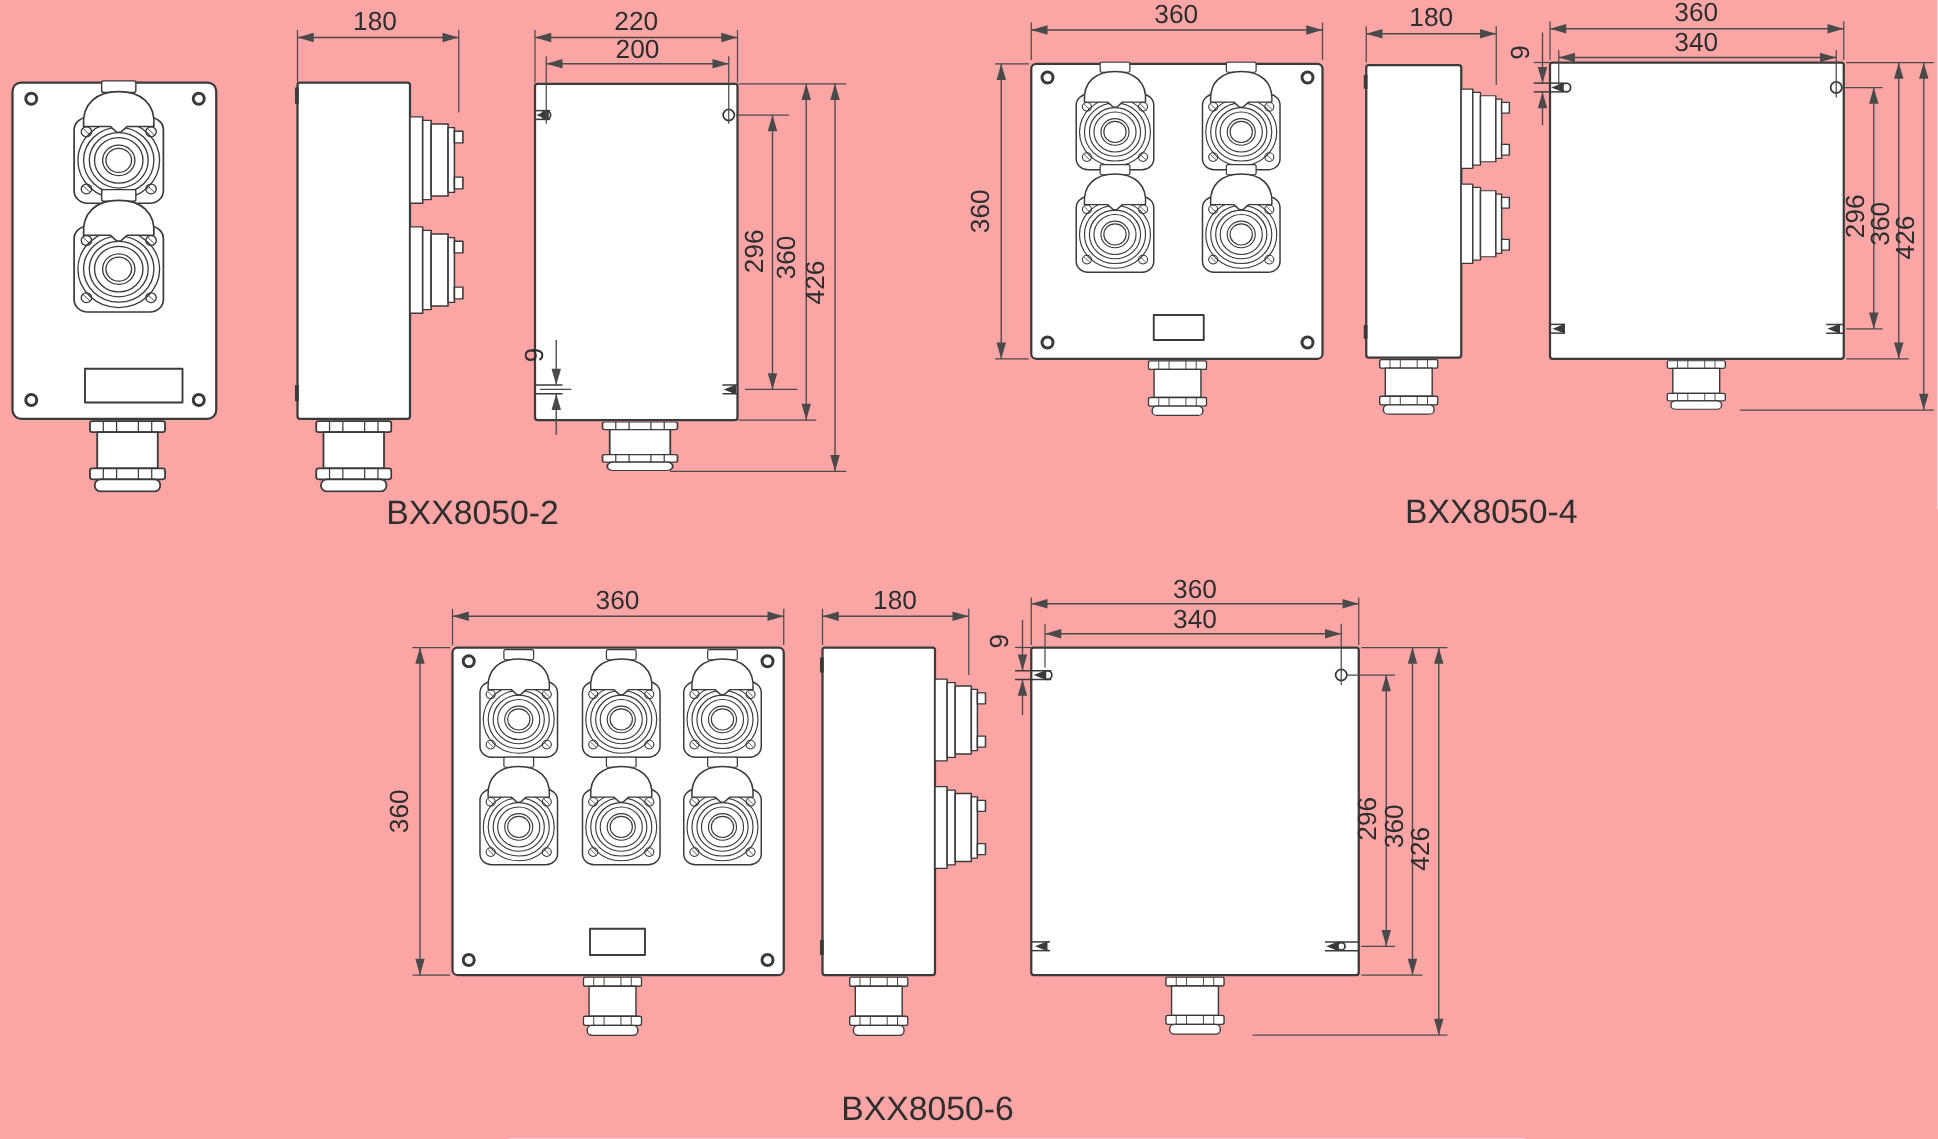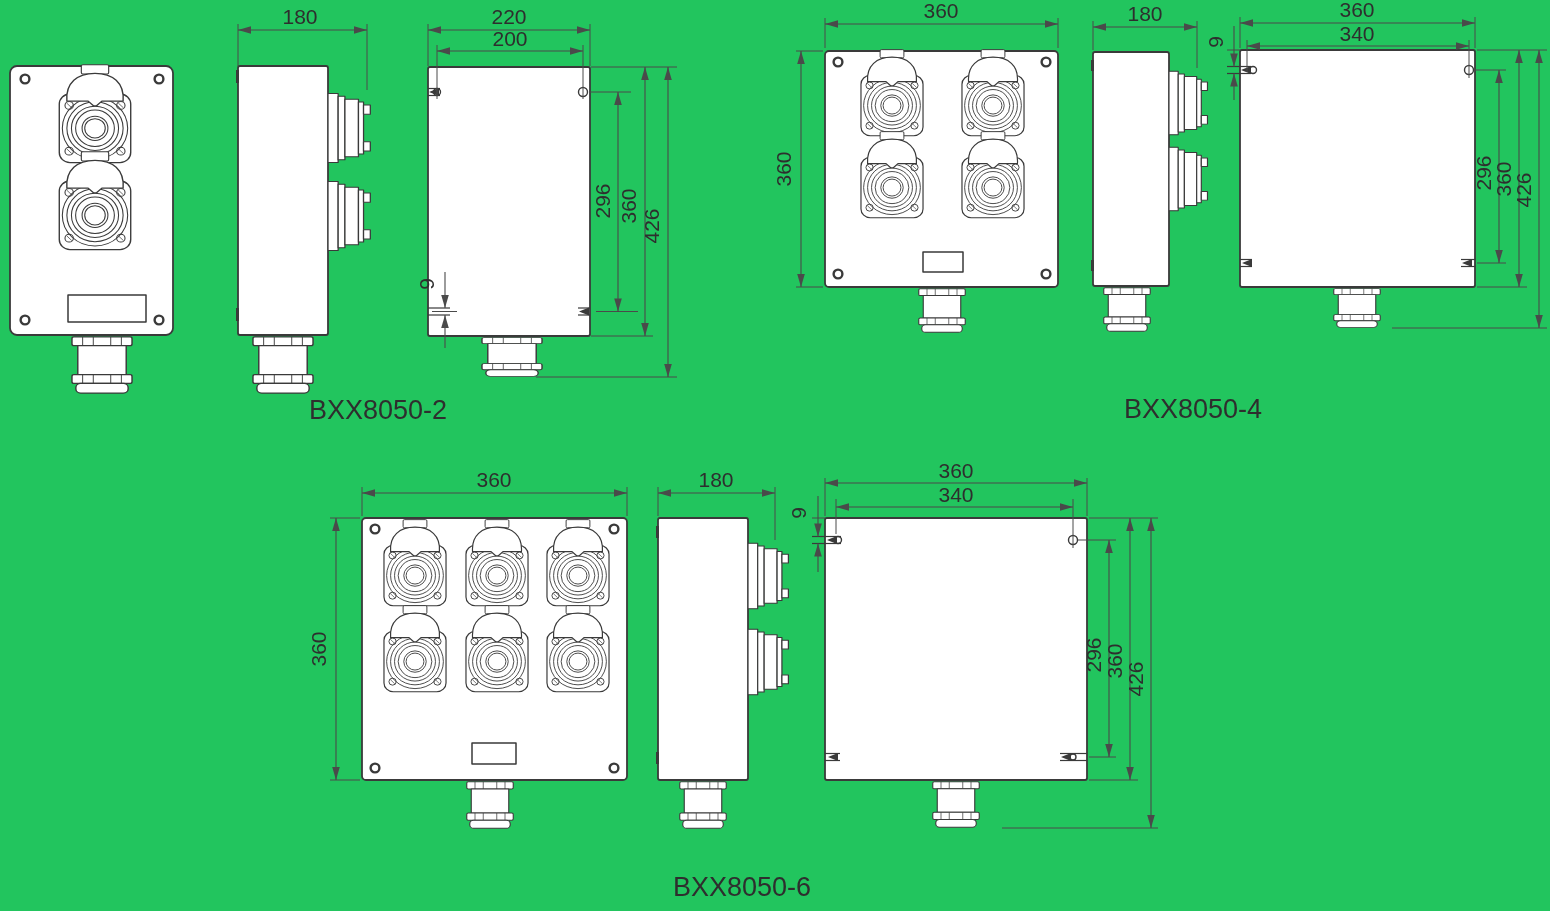--- a/index.html
+++ b/index.html
@@ -1,16 +1,16 @@
 <!DOCTYPE html>
 <html><head>
 <meta charset="utf-8">
 <style>
   html,body{margin:0;padding:0;background:#ffffff;}
-  .sheet{position:relative;width:1550px;height:911px;background:#22c55e;overflow:hidden;
+  .sheet{position:relative;width:1550px;height:911px;background:#fca5a5;overflow:hidden;
          font-family:"Liberation Sans", sans-serif;}
   svg{display:block;}
   .ol  {stroke:#3a3a3a;stroke-width:1.8;fill:#ffffff;stroke-linejoin:round;}
   .ol2 {stroke:#3a3a3a;stroke-width:1.5;fill:#ffffff;stroke-linejoin:round;}
   .oln {stroke:#3a3a3a;stroke-width:1.4;fill:none;}
   .thin{stroke:#3a3a3a;stroke-width:1;fill:none;}
   .dim {stroke:#4a4a4a;stroke-width:1.1;fill:none;}
   .ext {stroke:#4a4a4a;stroke-width:1;fill:none;}
   .slotline{stroke:#3a3a3a;stroke-width:1.2;fill:none;}
   .slotarr{fill:#3a3a3a;stroke:none;}

